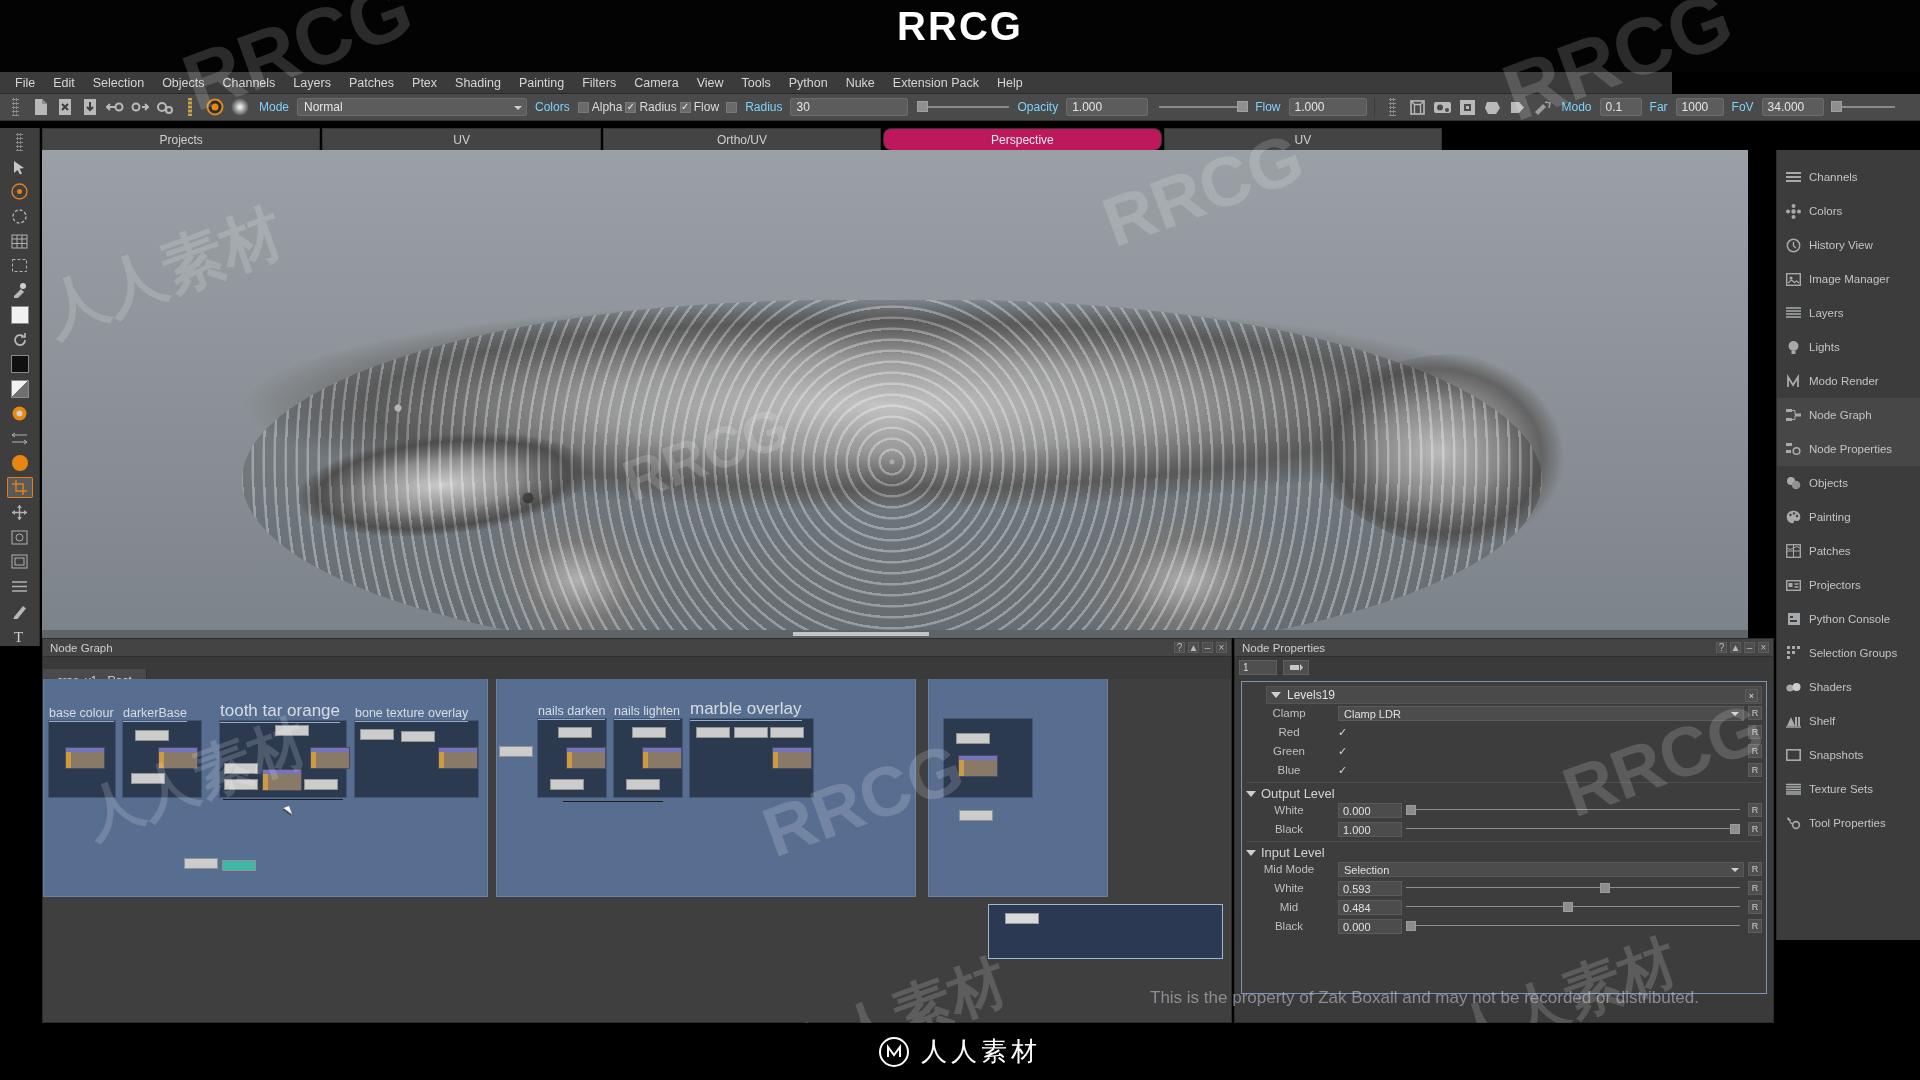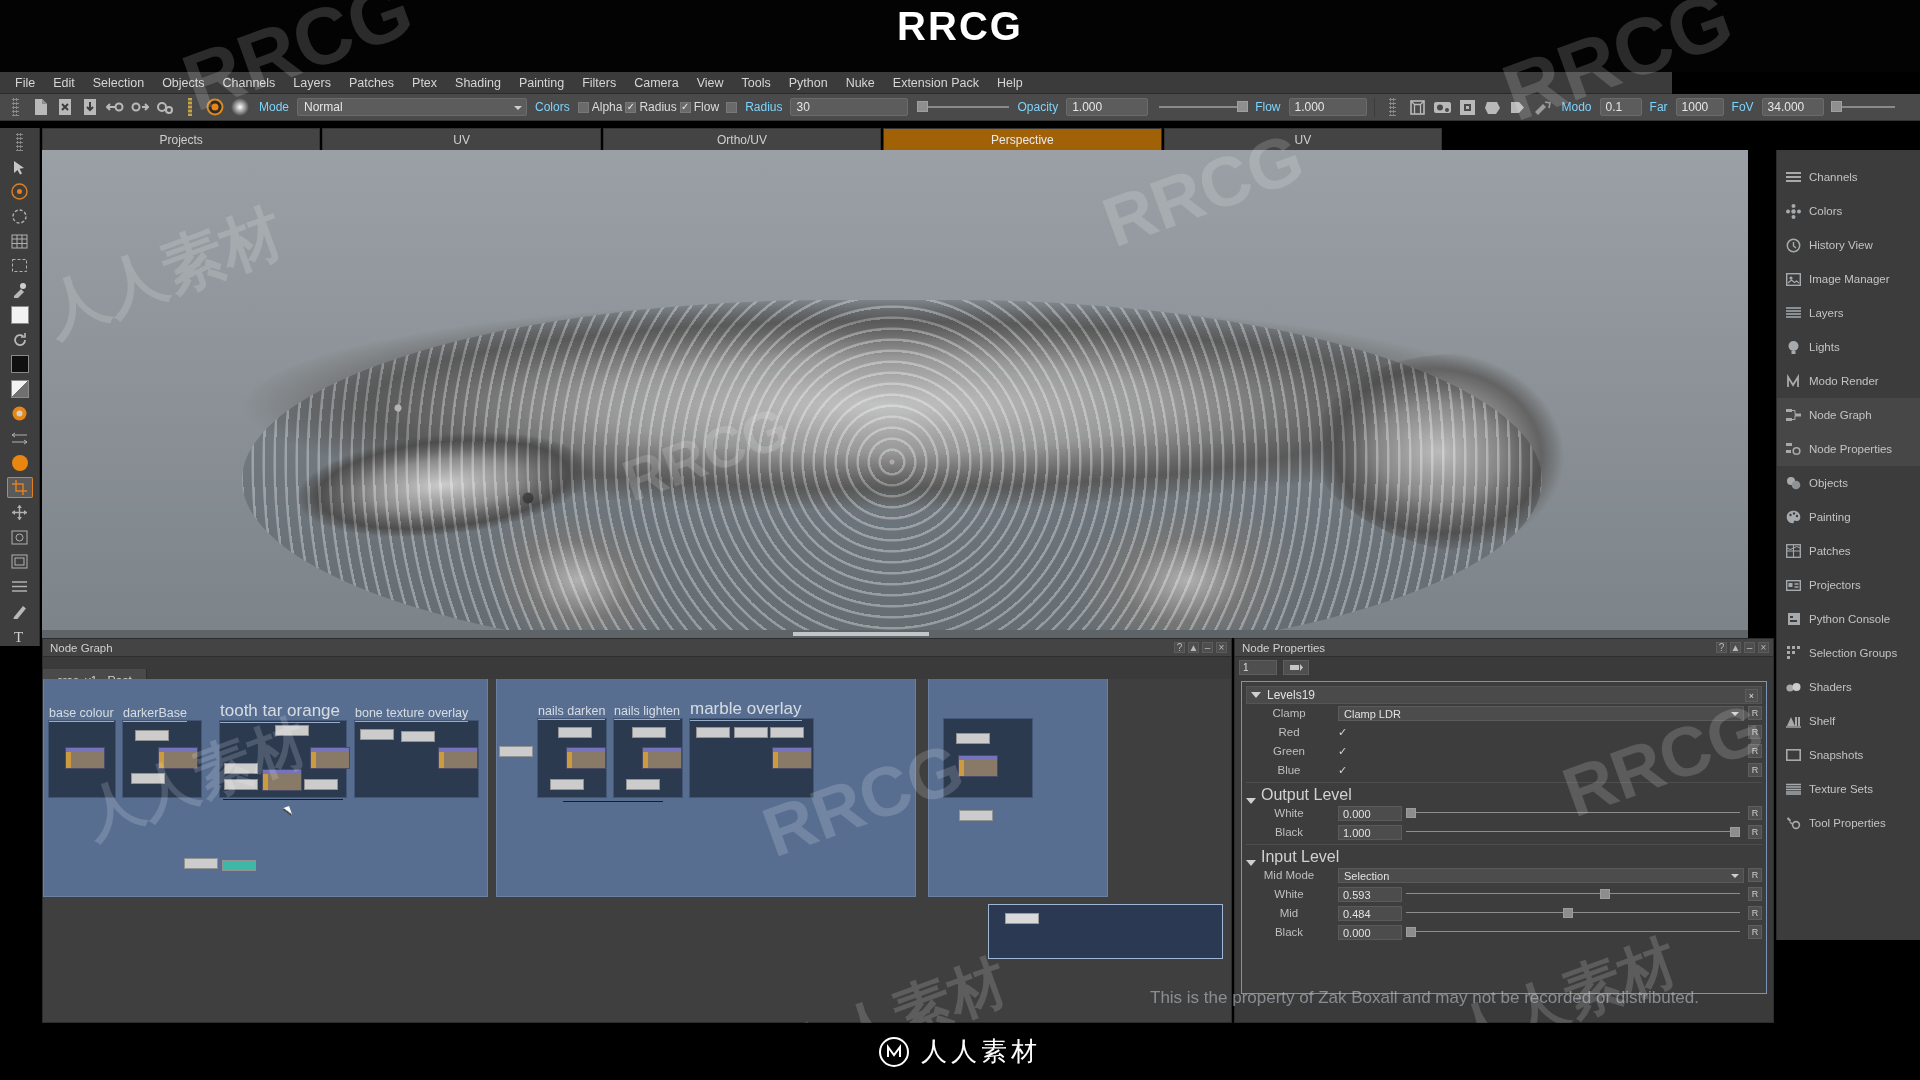--- a/index.html
+++ b/index.html
@@ -74,21 +74,21 @@
   
   #vtabs {
     position:absolute; left:42px; top:128px; width:1400px; height:22px;
     display:flex; gap:2px;
   }
   #vtabs .vt {
     flex:1; background:#444; border:1px solid #333; border-bottom:none;
     font-size:12px; color:#cfcfcf; display:flex;
     align-items:center; justify-content:center;
   }
-  #vtabs .vt.active { background:#a16207; color:#e9e9e9; }
+  #vtabs .vt.active { background:#be185d; color:#e9e9e9;border-radius:8px; }
 
   
   #leftrail {
     position:absolute; left:0; top:128px; width:40px; height:518px;
     background:#3e3e3e; border-right:1px solid #2d2d2d;
     display:flex; flex-direction:column; align-items:center; padding-top:4px; gap:4px;
   }
   .rbtn { width:26px; height:26px; border-radius:2px; display:flex;
           align-items:center; justify-content:center; color:#b4b4b4; }
   .rbtn.sel { background:#5a5a5a; box-shadow:inset 0 0 0 1px #e08020; }
@@ -228,21 +228,21 @@
   #np-toolrow .npf { width:38px; height:15px; background:#4f4f4f;
      border:1px solid #5e5e5e; font-size:10px; color:#ddd; padding-left:3px;
      line-height:14px; }
   #np-toolrow .npb { width:26px; height:15px; background:#4f4f4f;
      border:1px solid #5e5e5e; display:flex; align-items:center;
      justify-content:center; color:#c6c6c6; font-size:9px;}
   #np-body { position:absolute; left:6px; top:42px; right:6px; bottom:28px;
      background:#3d3d3d; border:1px solid #7b93b5; padding:4px; }
   .np-header { height:18px; background:#4a4a4a; border:1px solid #555;
      display:flex; align-items:center; gap:6px; padding:0 4px;
-     font-size:12px; color:#e0e0e0; position:relative; }
+     font-size:12px; color:#e0e0e0; position:relative;margin-left:20px; }
   .np-header .x { position:absolute; right:3px; top:2px; width:13px; height:13px;
      background:#4f4f4f; border:1px solid #5e5e5e; font-size:9px;
      display:flex; align-items:center; justify-content:center; }
   .np-tabs { display:flex; gap:2px; margin:5px 0 2px 14px; }
   .np-tabs .t { padding:2px 12px; font-size:11.5px; color:#d6d6d6;
      background:#464646; border:1px solid #525252; border-bottom:none; }
   .np-tabs .t.active { background:#535353; color:#f0f0f0; }
   .row { display:flex; align-items:center; height:18px; margin-bottom:1px; }
   .row .lbl { width:92px; text-align:center; padding-right:6px;
      font-size:11.5px; color:#bfbfbf; }
@@ -257,21 +257,21 @@
   .row .rbtnbox { width:14px; height:14px; background:#4f4f4f;
      border:1px solid #5e5e5e; font-size:9px; color:#ccc;
      display:flex; align-items:center; justify-content:center;
      margin-left:4px; flex:0 0 14px; }
   .row .check { font-size:11px; color:#d8d8d8; width:14px; }
   .row .sl { flex:1; position:relative; height:14px; margin:0 4px; }
   .row .sl .trk { position:absolute; left:0; right:0; top:6px; height:1px;
      background:#8d8d8d; }
   .row .sl .kb { position:absolute; top:2px; width:10px; height:10px;
      background:#8d8d8d; border:1px solid #9c9c9c; }
-  .sect { display:flex; align-items:flex-end; gap:5px; font-size:16px;
+  .sect { display:flex; align-items:center; gap:5px; font-size:13px;
      color:#d2d2d2; border-top:1px solid #4d4d4d; margin-top:3px;
      padding-top:3px; }
   .tri { border-left:5px solid transparent; border-right:5px solid transparent;
      border-top:6px solid #cfcfcf; }
 
   
   .wm { position:absolute; color:rgba(255,255,255,.16); font-weight:bold;
         pointer-events:none; user-select:none; }
   #wm-bottom-text {
     position:absolute; left:1150px; top:988px; font-size:17px;

